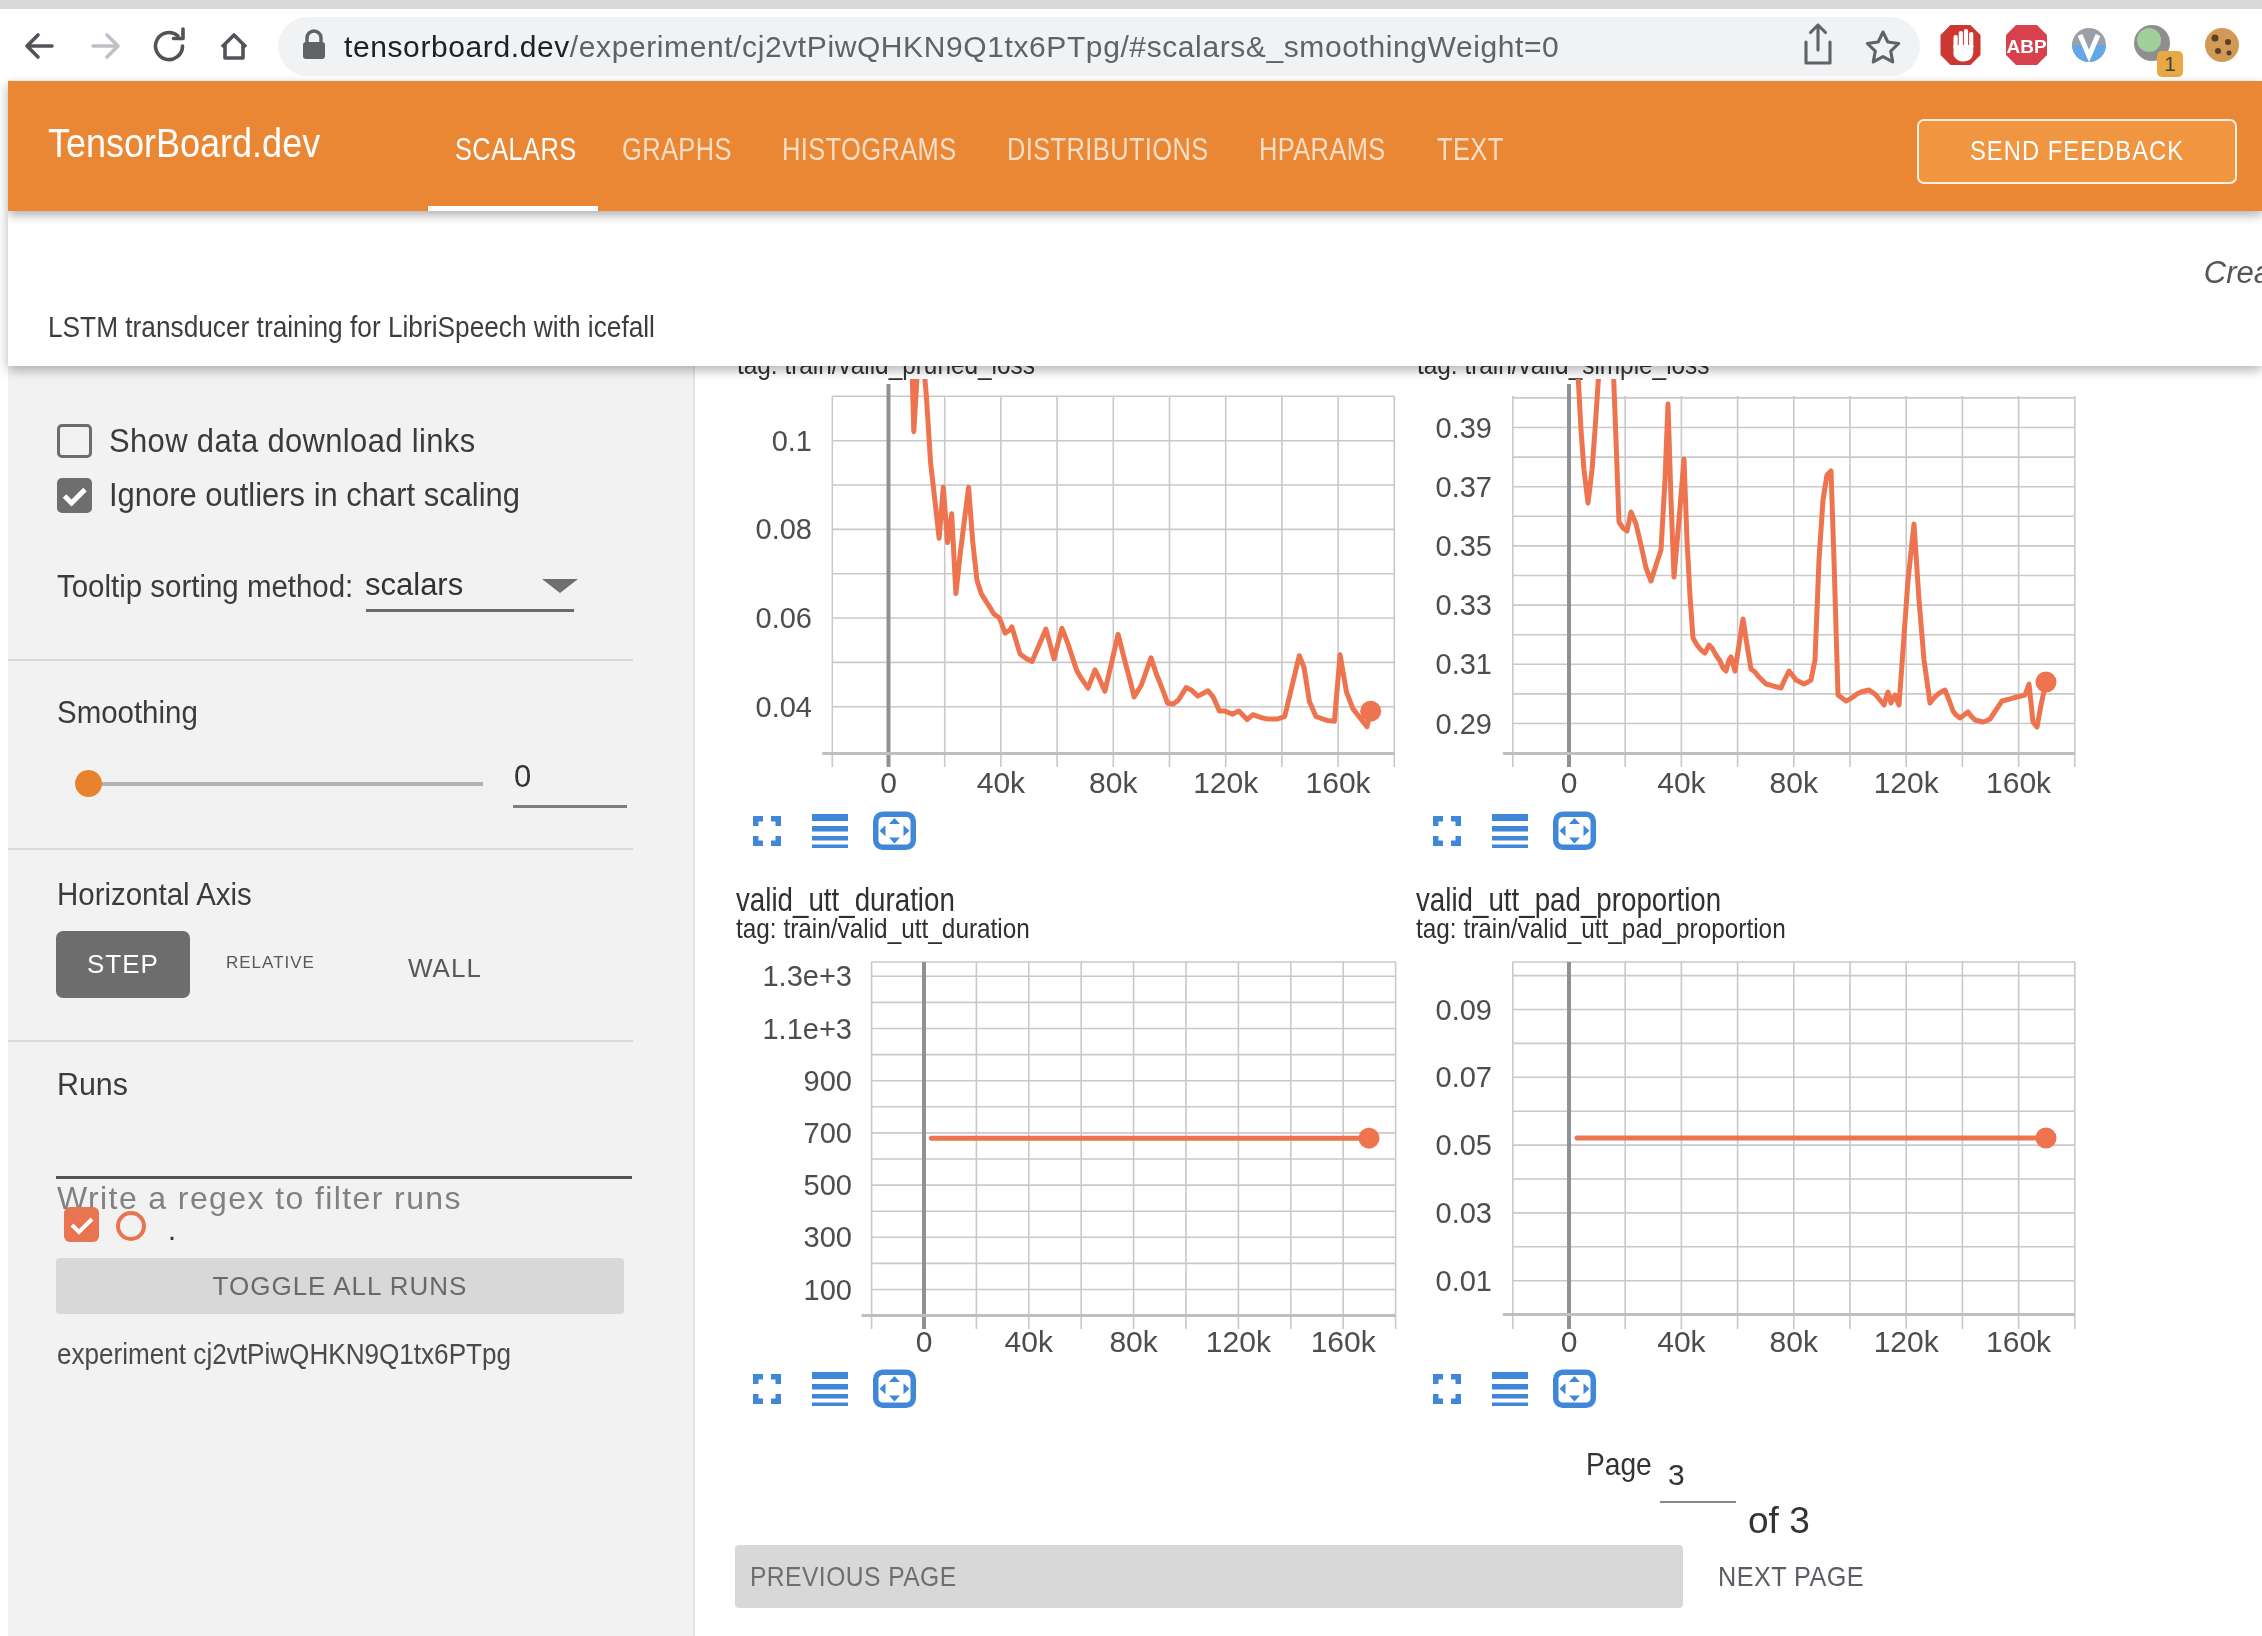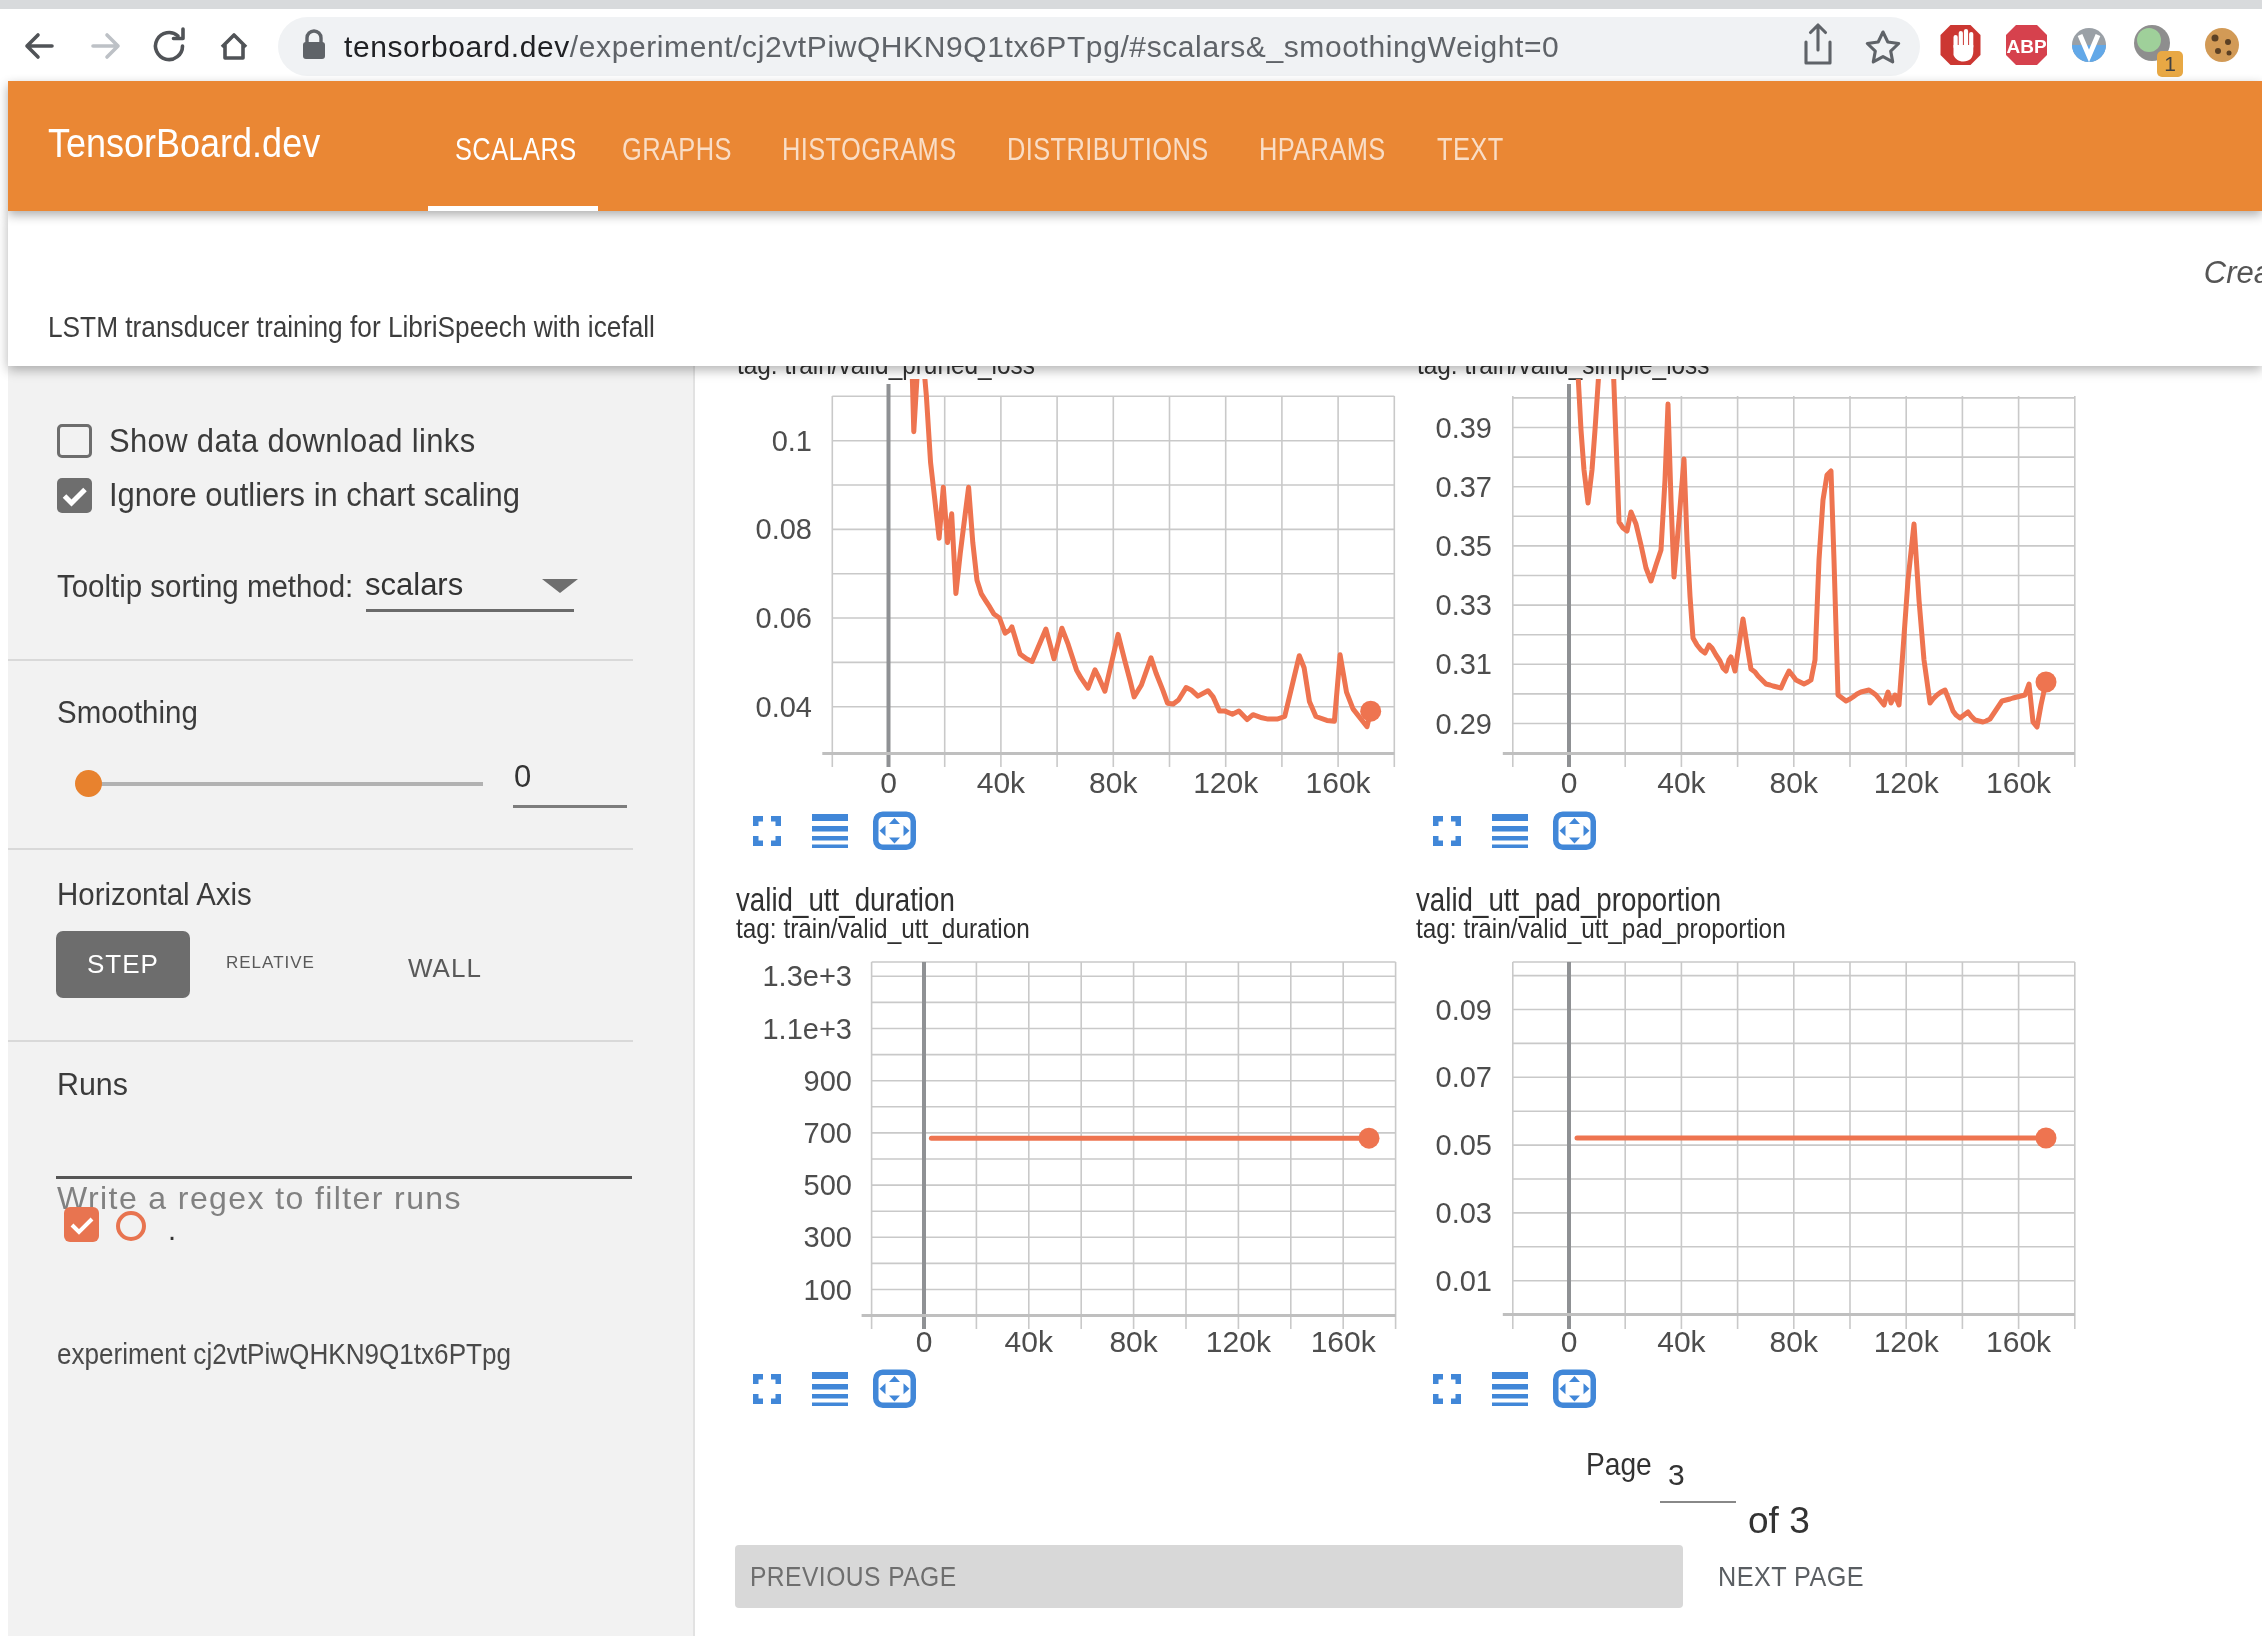--- a/index.html
+++ b/index.html
@@ -88,20 +88,23 @@
 <div class="abs" style="left:8px;top:81px;width:2254px;height:130px;background:#ea8734;
      box-shadow:0 4px 10px rgba(0,0,0,0.32);z-index:6">
   <div class="abs" style="left:40px;top:40px;font-size:40px;color:#fff;font-weight:500;transform:scaleX(0.9);transform-origin:0 0">TensorBoard.dev</div>
   <div class="abs" style="left:447px;top:51px;font-size:31px;letter-spacing:0.5px;color:#fff;font-weight:500;transform:scaleX(0.82);transform-origin:0 0">SCALARS</div>
   <div class="abs" style="left:614px;top:51px;font-size:31px;letter-spacing:0.5px;color:rgba(255,255,255,0.72);font-weight:500;transform:scaleX(0.82);transform-origin:0 0">GRAPHS</div>
   <div class="abs" style="left:774px;top:51px;font-size:31px;letter-spacing:0.5px;color:rgba(255,255,255,0.72);font-weight:500;transform:scaleX(0.82);transform-origin:0 0">HISTOGRAMS</div>
   <div class="abs" style="left:999px;top:51px;font-size:31px;letter-spacing:0.5px;color:rgba(255,255,255,0.72);font-weight:500;transform:scaleX(0.82);transform-origin:0 0">DISTRIBUTIONS</div>
   <div class="abs" style="left:1251px;top:51px;font-size:31px;letter-spacing:0.5px;color:rgba(255,255,255,0.72);font-weight:500;transform:scaleX(0.82);transform-origin:0 0">HPARAMS</div>
   <div class="abs" style="left:1429px;top:51px;font-size:31px;letter-spacing:0.5px;color:rgba(255,255,255,0.72);font-weight:500;transform:scaleX(0.82);transform-origin:0 0">TEXT</div>
   <div class="abs" style="left:420px;top:125px;width:170px;height:5px;background:#fff"></div>
+  <div class="abs" style="left:1909px;top:38px;width:320px;height:65px;background:#f09540;
+       border:2.5px solid rgba(255,255,255,0.85);border-radius:7px;color:#fff;font-size:28px;
+       letter-spacing:1.2px;text-align:center;line-height:60px"><span style="display:inline-block;transform:scaleX(0.85)">SEND FEEDBACK</span></div>
 </div>
 
 <div class="abs" style="left:8px;top:211px;width:2254px;height:155px;background:#fff;z-index:5;
      box-shadow:0 4px 11px rgba(0,0,0,0.30)">
   <div class="abs" style="right:-9px;top:44px;font-size:31px;font-style:italic;color:#555">Crea</div>
   <div class="abs" style="left:40px;top:99px;font-size:30px;color:#3d3d3d;transform:scaleX(0.875);transform-origin:0 0">LSTM transducer training for LibriSpeech with icefall</div>
 </div>
 
 <div class="abs" style="left:8px;top:366px;width:687px;height:1270px;background:#f2f2f2;
      border-right:2px solid #e2e2e2">
@@ -144,20 +147,22 @@
   <div class="abs" style="left:49px;top:814px;font-size:32px;letter-spacing:1.4px;color:#818181">Write a regex to filter runs</div>
   <div class="abs" style="left:48px;top:810px;width:576px;height:2.5px;background:#555"></div>
 
   <div class="abs" style="left:56px;top:841px;width:35px;height:35px;background:#e87450;border-radius:6px"></div>
   <svg class="abs" style="left:56px;top:841px" width="35" height="35" viewBox="0 0 35 35">
     <path d="M8 18 l7 7 l13 -13" stroke="#fff" stroke-width="4" fill="none"></path>
   </svg>
   <div class="abs" style="left:108px;top:845px;width:30px;height:30px;border:4.5px solid #e87450;border-radius:50%"></div>
   <div class="abs" style="left:160px;top:848px;font-size:29px;color:#333">.</div>
 
+  <div class="abs" style="left:48px;top:892px;width:568px;height:56px;background:#d8d8d8;border-radius:4px;
+       color:#696969;font-size:26px;letter-spacing:1px;text-align:center;line-height:56px">TOGGLE ALL RUNS</div>
   <div class="abs" style="left:49px;top:972px;font-size:29px;color:#4a4a4a;transform:scaleX(0.9);transform-origin:0 0">experiment cj2vtPiwQHKN9Q1tx6PTpg</div>
 </div>
 
 <div class="abs" style="left:695px;top:366px;width:1567px;height:1270px;background:#fff"></div>
 
 <div class="abs" style="left:737px;top:349px;font-size:28px;color:#333;transform:scaleX(0.87);transform-origin:0 0">tag: train/valid_pruned_loss</div>
 <div class="abs" style="left:1417px;top:349px;font-size:28px;color:#333;transform:scaleX(0.87);transform-origin:0 0">tag: train/valid_simple_loss</div>
 
 <div class="abs" style="left:736px;top:881px;font-size:33px;color:#303030;transform:scaleX(0.84);transform-origin:0 0">valid_utt_duration</div>
 <div class="abs" style="left:736px;top:913px;font-size:28px;color:#303030;transform:scaleX(0.87);transform-origin:0 0">tag: train/valid_utt_duration</div>

